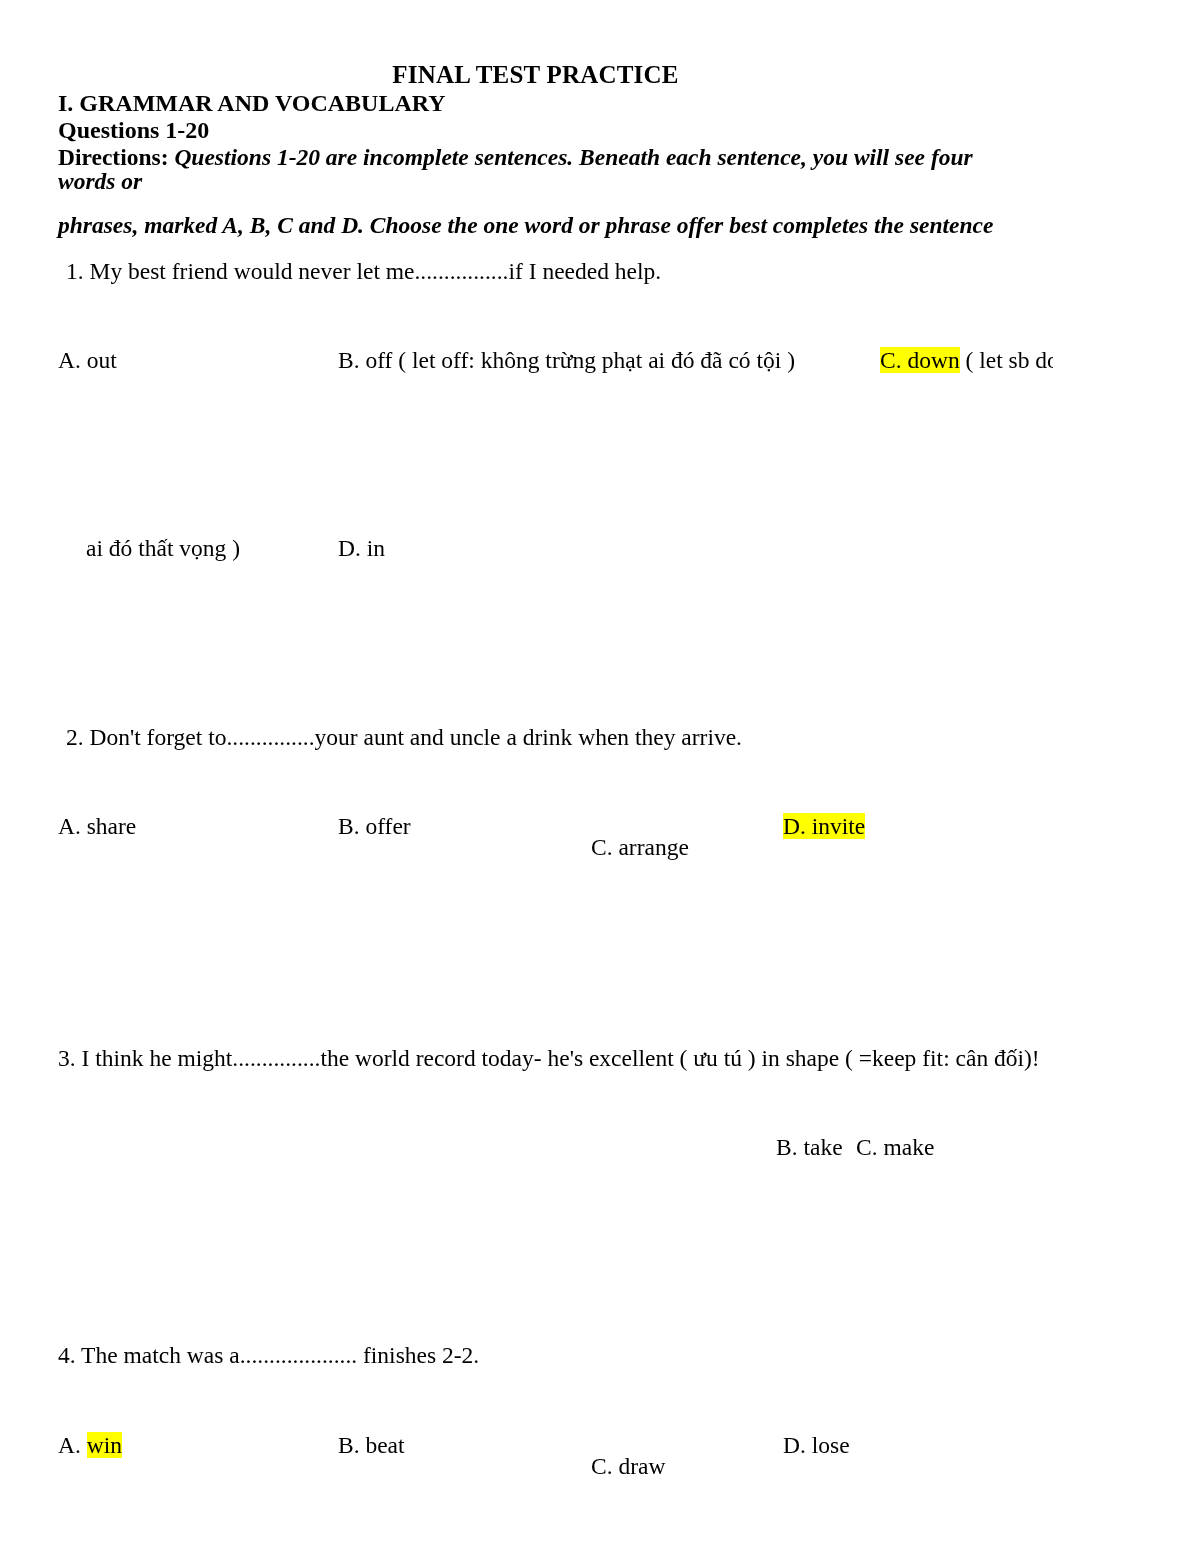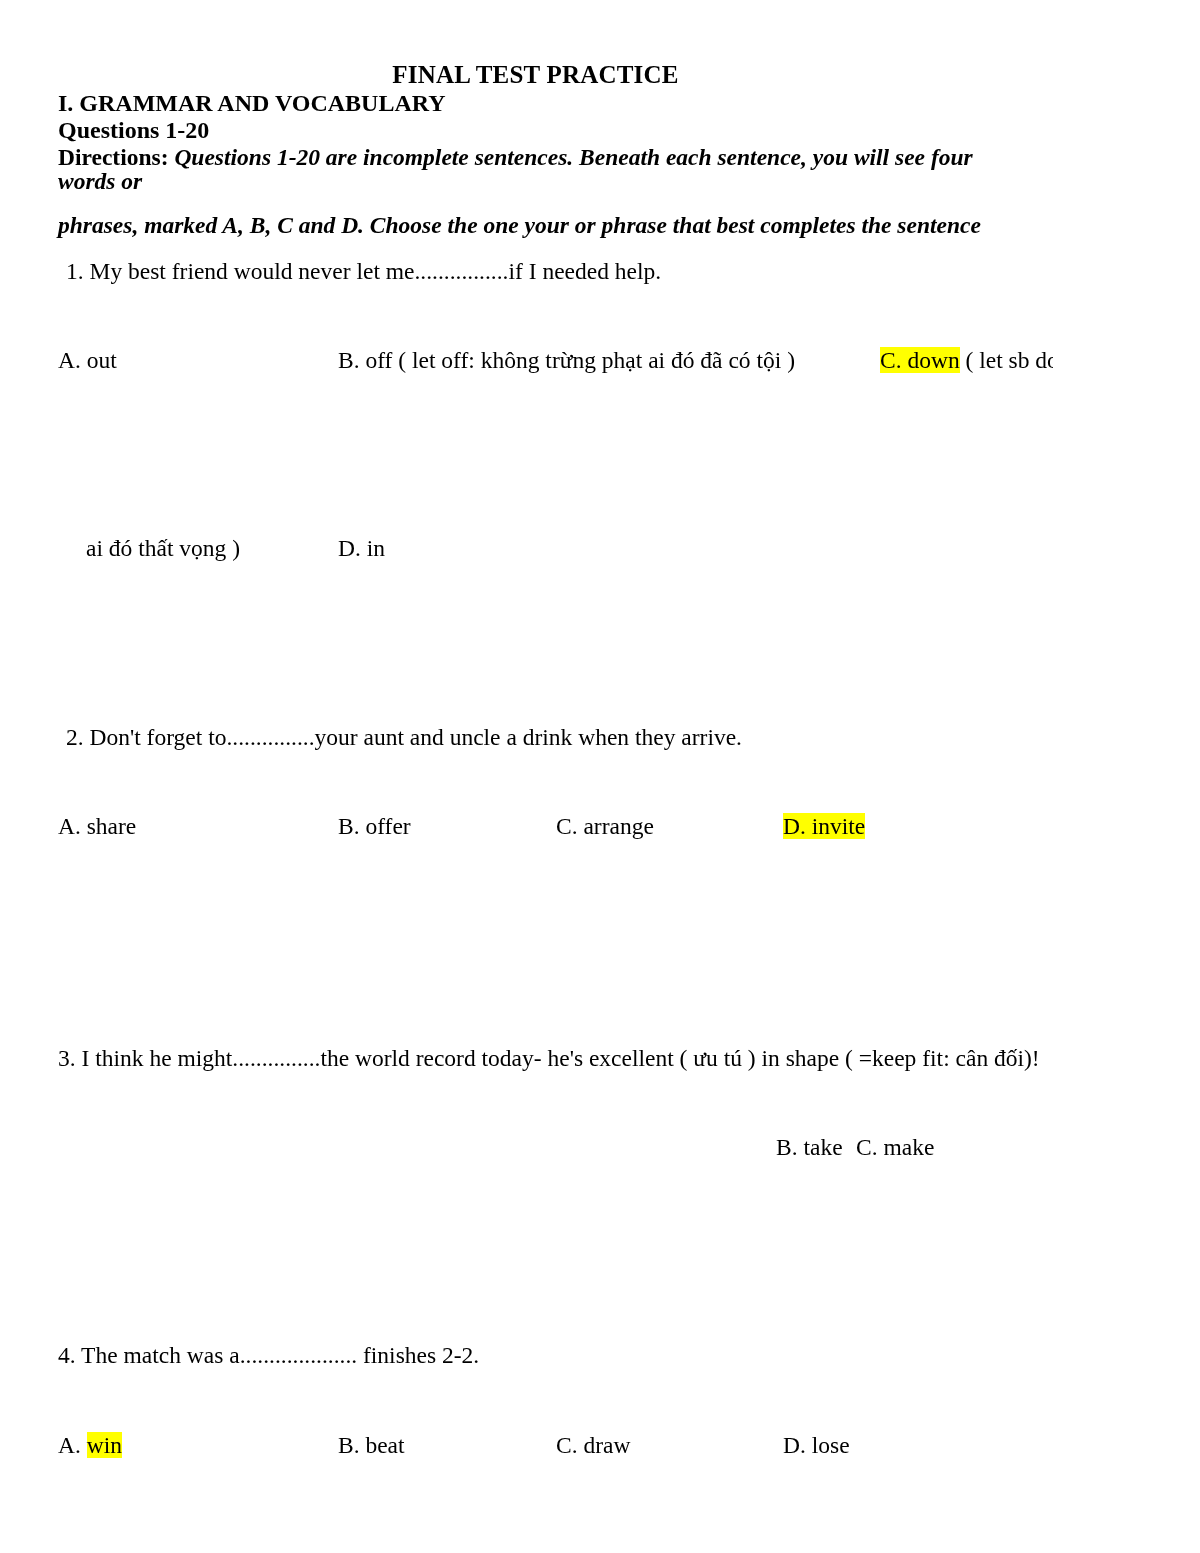--- a/index.html
+++ b/index.html
@@ -70,38 +70,38 @@
 
   .opt { position: absolute; top: 0; white-space: pre; }
 
   .hl {
     background: #ffff00;
   }
 
   
   .cA  { left: 0px; }
   .cB  { left: 280px; }
-  .cC  { left: 498px; }
+  .cC  { left: 533px; margin-top: 21px; }
   .cD  { left: 725px; }
   .indent-sub { left: 28px; }
 </style>
 </head>
 <body>
 
 <div id="page">
 
   <div class="doc-title">FINAL TEST PRACTICE</div>
 
   <div class="sec-head">I. GRAMMAR AND VOCABULARY</div>
 
   <div class="sec-head">Questions 1-20</div>
 
   <div class="directions"><b>Directions:</b><i>&nbsp;</i><i>Questions 1-20 are incomplete sentences. Beneath each sentence, you will see four words or</i></div>
 
-  <div class="dir-line2">phrases, marked A, B, C and D. Choose the one your or phrase that best completes the sentence</div>
+  <div class="dir-line2">phrases, marked A, B, C and D. Choose the one word or phrase offer best completes the sentence</div>
 
   <div class="qrow"><span class="qstem">1. My best friend would never let me................if I needed help.</span></div>
   <div class="arow">
     <div class="aline">
       <span class="opt cA">A. out</span>
       <span class="opt cB">B. off ( let off: không trừng phạt ai đó đã có tội )</span>
       <span class="opt" style="left:822px"><span class="hl">C. down</span><span> ( let sb down: làm cho</span></span>
       <span style="visibility:hidden">A</span>
     </div>
     <div class="aline second">

